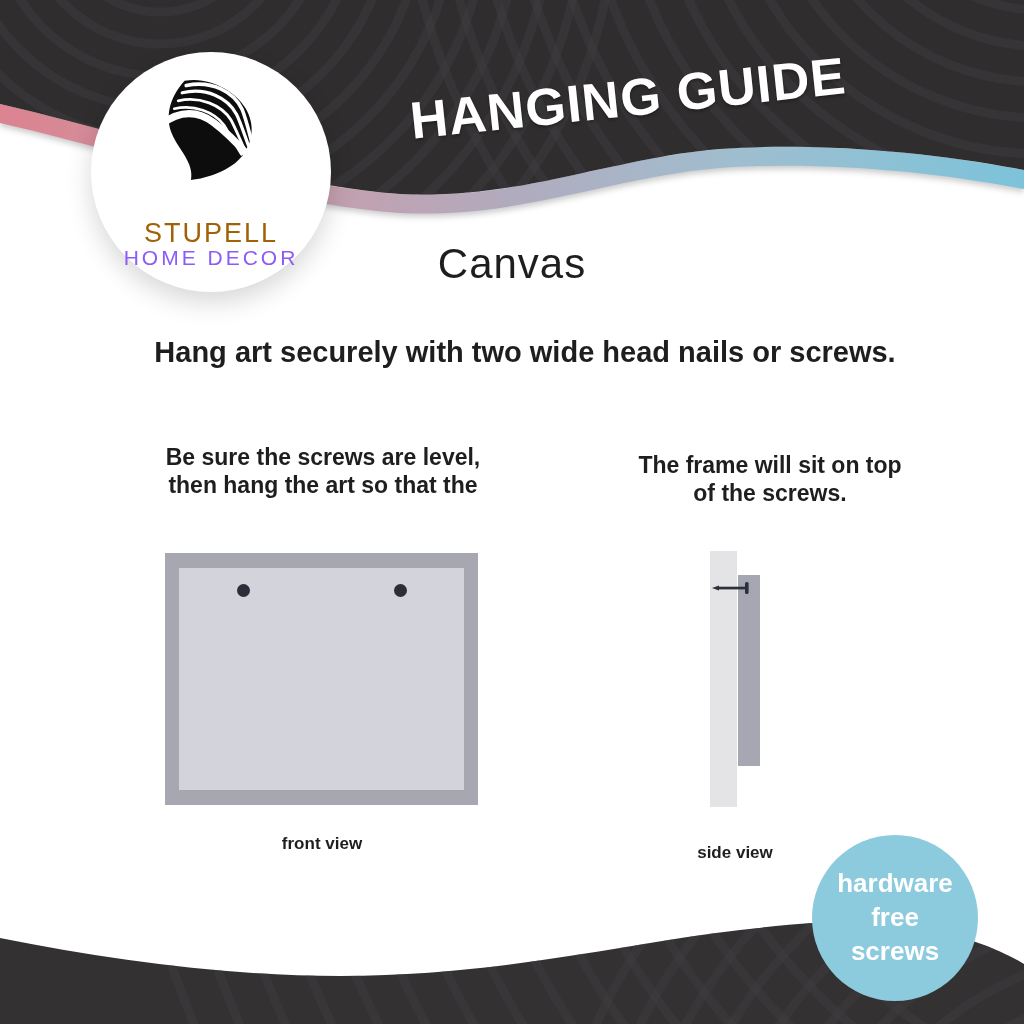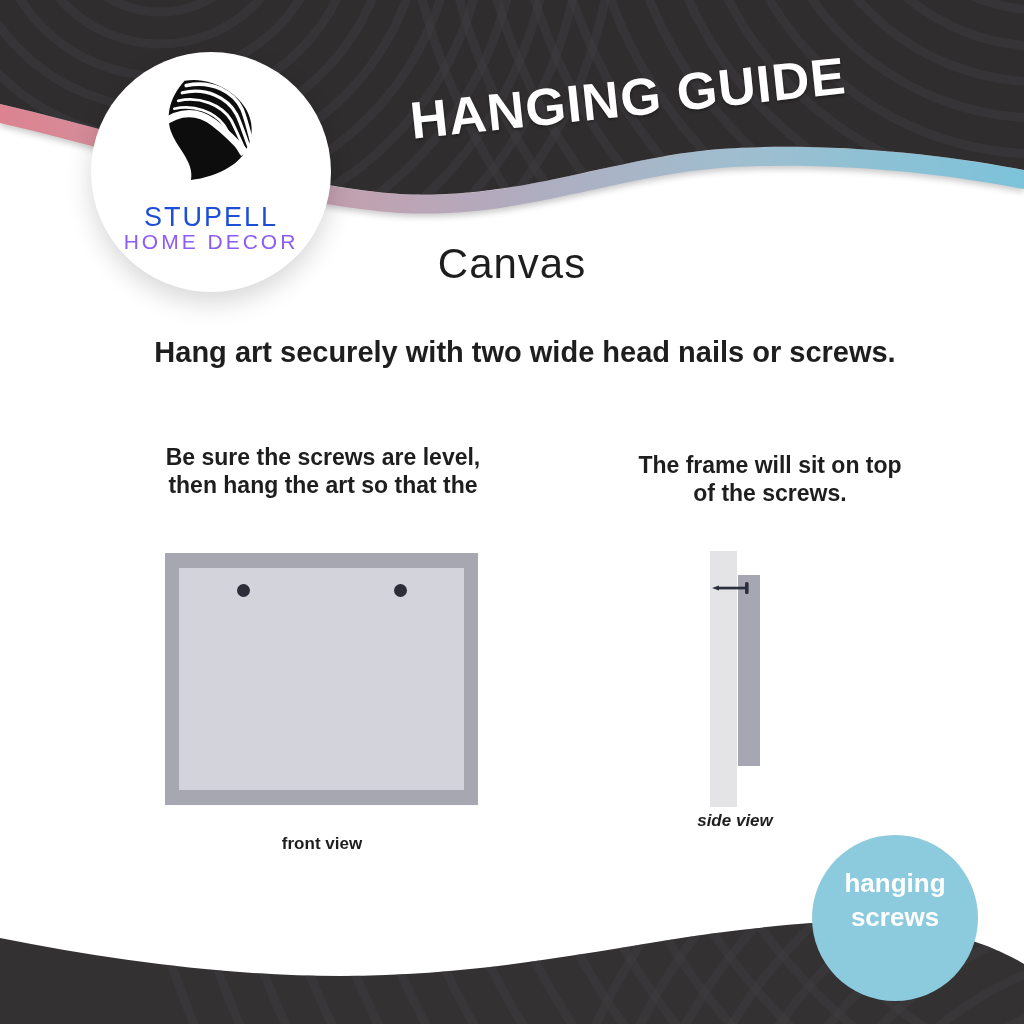--- a/index.html
+++ b/index.html
@@ -14,21 +14,21 @@
 
   
   .hanging-title{position:absolute;left:368px;top:50px;width:520px;height:96px;z-index:2;
     transform:rotate(-6deg);font-size:52px;font-weight:700;letter-spacing:1px;color:#ffffff;
     text-align:center;line-height:96px;text-shadow:0 2px 3px rgba(0,0,0,.3);white-space:nowrap;}
 
   
   .logo{position:absolute;left:91px;top:52px;width:240px;height:240px;border-radius:50%;
     background:#ffffff;z-index:3;text-align:center;box-shadow:0 10px 26px rgba(0,0,0,.16);}
   .logo-s{display:block;margin:24px auto 0;width:104px;height:108px;}
-  .brand-name{margin-top:20px;font-size:27px;letter-spacing:2px;color:#1d4ed8;line-height:1;}
+  .brand-name{margin-top:36px;font-size:27px;letter-spacing:2px;color:#a16207;line-height:1;}
   .brand-tagline{font-size:21px;letter-spacing:3px;color:#8b5cf6;line-height:1;}
 
   .product-type{position:absolute;left:0;top:240px;width:1024px;text-align:center;
     font-size:42px;font-weight:400;letter-spacing:1px;z-index:2;}
   .headline{position:absolute;left:0;top:336px;width:1050px;text-align:center;
     font-size:29px;font-weight:700;letter-spacing:0;z-index:2;white-space:nowrap;}
 
   .instr{position:absolute;font-size:23px;font-weight:700;line-height:27.5px;text-align:center;z-index:2;}
   .instr div{white-space:nowrap;}
   .instr-front{left:133px;top:444px;width:380px;}
@@ -43,21 +43,21 @@
   .screw-right{left:215px;}
 
   
   .side-diagram{position:absolute;left:0;top:0;z-index:2;}
   .wall-bar{position:absolute;left:710px;top:551px;width:27px;height:256px;background:#e4e4e6;}
   .frame-bar{position:absolute;left:738px;top:575px;width:22px;height:191px;background:#a7a7b3;}
   .nail{position:absolute;left:712px;top:580px;width:40px;height:16px;z-index:3;}
 
   .caption{position:absolute;font-size:17px;font-weight:700;text-align:center;z-index:2;}
   .caption-front{left:172px;top:834px;width:300px;}
-  .caption-side{left:585px;top:811px;width:300px;font-style:italic;}
+  .caption-side{left:585px;top:843px;width:300px;}
 
   
   .badge{position:absolute;left:812px;top:835px;width:166px;height:166px;border-radius:50%;
     background:#8ccadd;z-index:4;text-align:center;color:#ffffff;font-size:26px;font-weight:700;
     line-height:34px;padding-top:0;box-sizing:border-box;}
   .badge .badge-lines{margin-top:31px;}
 </style>
 </head>
 <body>
 
@@ -200,18 +200,19 @@
           <circle cx="1150" cy="420" r="490"></circle>
           <circle cx="1150" cy="420" r="530"></circle>
           <circle cx="1150" cy="420" r="570"></circle>
           <circle cx="1150" cy="420" r="610"></circle>
         </g>
     </g>
   </svg>
 
   <div class="badge">
     <div class="badge-lines">
-      <div>hanging</div>
+      <div>hardware</div>
+      <div>free</div>
       <div>screws</div>
     </div>
   </div>
 
 </div>
 
 </body></html>

